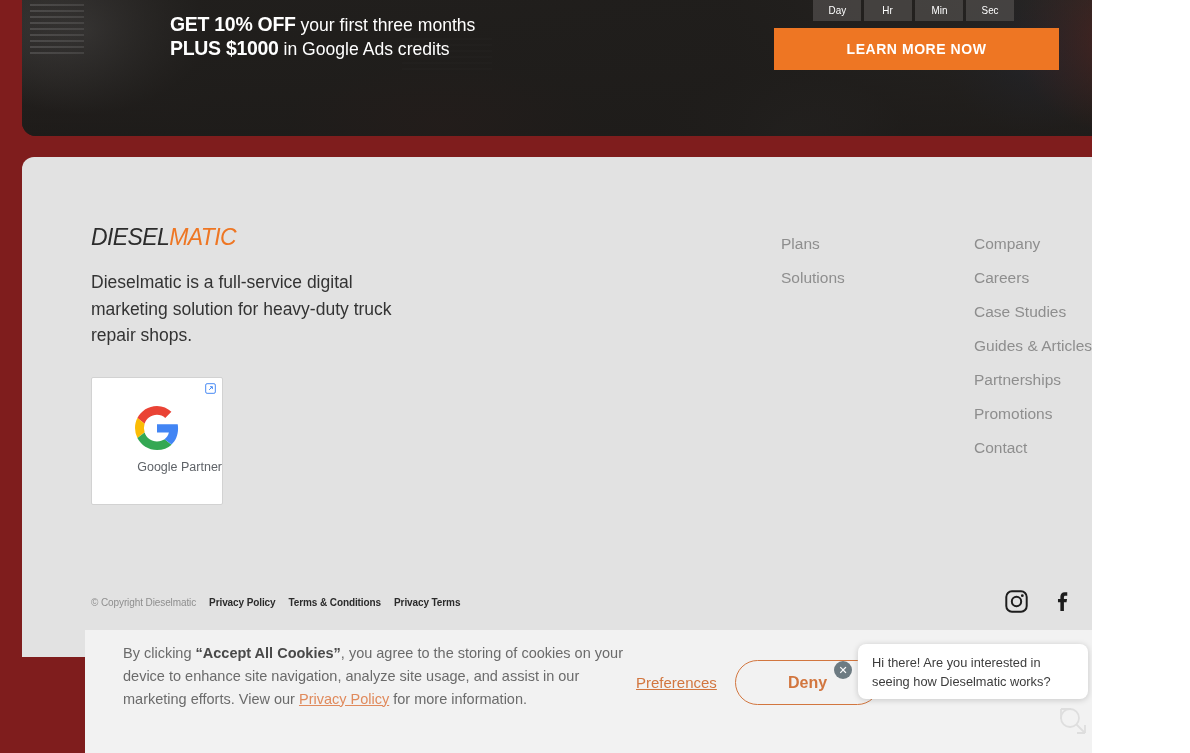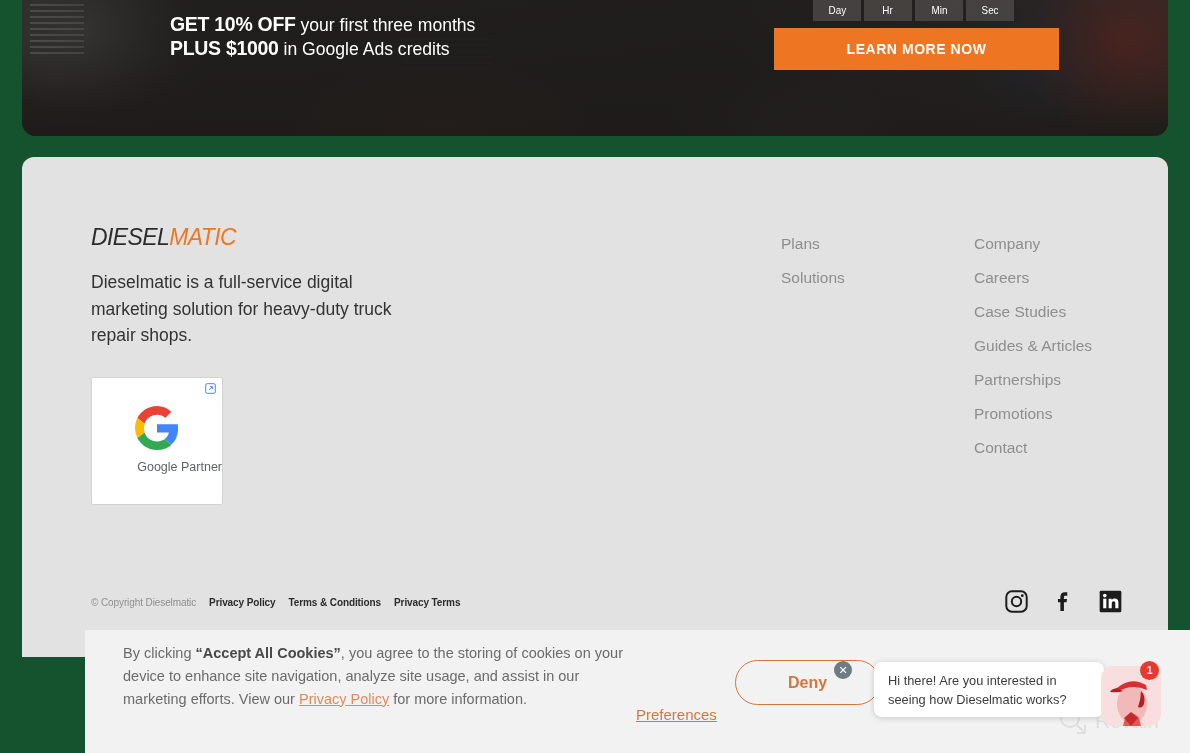--- a/index.html
+++ b/index.html
@@ -8,23 +8,23 @@
   html, body {
     width: 1190px;
     height: 753px;
     overflow: hidden;
     background: #ffffff;
     font-family: "Liberation Sans", sans-serif;
   }
 
   .page {
     position: relative;
-    width: 1190px;
+    width: 1092px;
     height: 753px;
-    background: #14532d;
+    background: #7f1d1d;
     overflow: hidden;
   }
 
   
   .promo-banner {
     position: absolute;
     left: 22px;
     top: -40px;
     width: 1146px;
     height: 176px;
@@ -264,46 +264,44 @@
     position: absolute;
     left: 551px; top: 44px;
     font-size: 15px;
     color: #d2763f;
     text-decoration: underline;
     background: none;
     border: none;
     cursor: pointer;
     font-family: "Liberation Sans", sans-serif;
     padding: 0;
-    margin-top: 32px;
   }
   .btn-deny {
     position: absolute;
     left: 650px; top: 30px;
     width: 145px; height: 45px;
     border: 1.5px solid #d2763f;
     border-radius: 24px;
     background: transparent;
     color: #d2763f;
     font-size: 16px;
     font-weight: bold;
     cursor: pointer;
     font-family: "Liberation Sans", sans-serif;
   }
 
   
   .chat-bubble {
     position: absolute;
-    left: 858px; top: 662px;
+    left: 858px; top: 644px;
     width: 230px; height: 55px;
     background: #ffffff;
     border-radius: 8px;
     box-shadow: 0 1px 6px rgba(0,0,0,0.18);
     z-index: 20;
-    margin-left: 16px;
   }
   .chat-bubble-text {
     position: absolute;
     left: 14px; top: 9px;
     width: 205px;
     font-size: 12.8px;
     line-height: 19px;
     color: #3c3c3c;
   }
   .chat-close {

